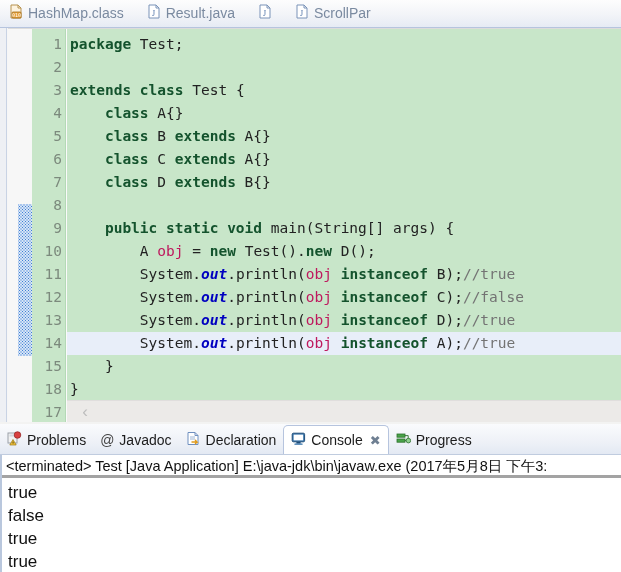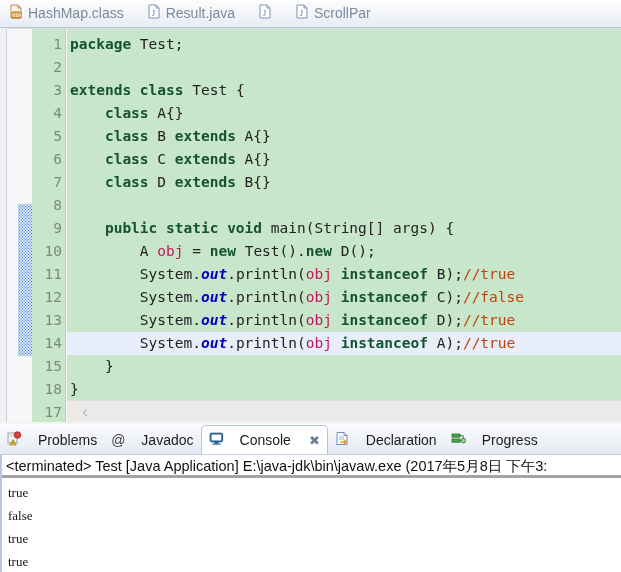--- a/index.html
+++ b/index.html
@@ -74,21 +74,21 @@
     padding-top: 4px;
     font-family: "DejaVu Sans Mono", monospace;
     font-size: 14.5px;
   }
   .cline { height: 23px; line-height: 23px; white-space: pre; padding-left: 3px; }
   .cline.current { background: #e8eef9; }
   .kw  { color: #14532d; font-weight: bold; }
   .pl  { color: #222222; }
   .var { color: #0000c0; font-weight: bold; font-style: italic; }
   .loc { color: #be185d; }
-  .cmt { color: #c2410c; }
+  .cmt { color: #737373; }
 
   
   #editor-hscroll {
     position: absolute; left: 59px; right: 0; bottom: 0; height: 22px;
     background: #eceae8; border-top: 1px solid #e0dedd;
   }
   #hscroll-left-arrow {
     position: absolute; left: 10px; top: 0; height: 22px; width: 16px;
     color: #bdbdbd; font-size: 17px; line-height: 22px; text-align: center;
   }
@@ -99,21 +99,21 @@
     background: #eef1f6;
   }
   #view-tabbar {
     position: absolute; left: 0; top: 0; width: 621px; height: 31px;
     background: linear-gradient(to bottom, #fafbfd 0%, #eef1f7 60%, #e3e9f3 100%);
     display: flex; align-items: flex-end;
     border-bottom: 1px solid #c0ccdf;
     overflow: hidden;
   }
   .vtab {
-    display: flex; align-items: center; gap: 16px;
+    display: flex; align-items: center; gap: 5px;
     height: 29px; padding: 0 7px;
     font-size: 14px; color: #1c1c1c; white-space: nowrap; flex: none;
   }
   .vtab.active {
     background: #ffffff;
     border: 1px solid #b6c4de; border-bottom: none;
     border-radius: 5px 5px 0 0;
   }
   .vtab .close-x { color: #6f7f92; font-size: 13px; margin-left: 2px; }
 
@@ -125,22 +125,22 @@
   #console-header {
     height: 23px; line-height: 22px;
     font-family: "Liberation Sans", sans-serif;
     font-size: 14.5px; color: #111;
     white-space: nowrap; overflow: hidden;
     padding-left: 4px;
     border-bottom: 3px solid #a3a3a3;
   }
   #console-out {
     padding: 3px 0 0 6px;
-    font-family: Liberation Serif, serif;
-    font-size: 13px; color: #111;
+    font-family: Liberation Sans, sans-serif;
+    font-size: 17px; color: #111;
   }
   #console-out .oline { height: 23px; line-height: 23px; white-space: pre; }
 
   
   #console-sliver {
     position: absolute; left: 0; top: 31px; width: 2px; bottom: 0;
     background: #b9c7dd;
   }
 </style>
 </head>
@@ -239,38 +239,38 @@
             <circle cx="10.5" cy="4" r="3.3" fill="#d94040" stroke="#8e2020" stroke-width=".7"></circle>
             <path d="M3 8.5 L6.2 14 L-0.2 14 Z" transform="translate(3,0)" fill="#f2c33c" stroke="#9a7712" stroke-width=".7"></path>
             <rect x="5.6" y="10.6" width=".9" height="2" fill="#4a3a08"></rect>
           </svg></span>
         <span>Problems</span>
       </div>
       <div class="vtab">
         <span class="ic"><span style="font-size:14px;color:#444;line-height:1;">@</span></span>
         <span>Javadoc</span>
       </div>
+      <div class="vtab">
+        <span class="ic"><svg width="15" height="15" viewBox="0 0 15 15">
+            <path d="M2 1.5h7l3 3v9H2z" fill="#ffffff" stroke="#6f8fbf" stroke-width="1"></path>
+            <path d="M9 1.5v3h3" fill="none" stroke="#6f8fbf" stroke-width="1"></path>
+            <path d="M4 6h5M4 8h5" stroke="#9db4d4" stroke-width="1"></path>
+            <path d="M6 11h5l-1.6-1.8M11 11l-1.6 1.8" fill="none" stroke="#e09a1b" stroke-width="1.4" stroke-linecap="round"></path>
+          </svg></span>
+        <span>Declaration</span>
+      </div>
       <div class="vtab active">
         <span class="ic"><svg width="15" height="15" viewBox="0 0 15 15">
             <rect x="1.2" y="2.2" width="12.4" height="8.6" rx="1.2" fill="#2f6fa8" stroke="#204d78" stroke-width="1"></rect>
             <rect x="2.6" y="3.6" width="9.6" height="5.8" fill="#ffffff"></rect>
             <rect x="5.4" y="11" width="4.2" height="1.6" fill="#204d78"></rect>
             <rect x="3.4" y="12.4" width="8.2" height="1.3" rx=".5" fill="#2f6fa8"></rect>
           </svg></span>
         <span>Console</span>
         <span class="close-x">✖</span>
-      </div>
-      <div class="vtab">
-        <span class="ic"><svg width="15" height="15" viewBox="0 0 15 15">
-            <path d="M2 1.5h7l3 3v9H2z" fill="#ffffff" stroke="#6f8fbf" stroke-width="1"></path>
-            <path d="M9 1.5v3h3" fill="none" stroke="#6f8fbf" stroke-width="1"></path>
-            <path d="M4 6h5M4 8h5" stroke="#9db4d4" stroke-width="1"></path>
-            <path d="M6 11h5l-1.6-1.8M11 11l-1.6 1.8" fill="none" stroke="#e09a1b" stroke-width="1.4" stroke-linecap="round"></path>
-          </svg></span>
-        <span>Declaration</span>
       </div>
       <div class="vtab">
         <span class="ic"><svg width="15" height="15" viewBox="0 0 15 15">
             <rect x="1" y="3" width="8" height="3.2" fill="#49a349" stroke="#2c6f2c" stroke-width=".8"></rect>
             <rect x="1" y="8" width="8" height="3.2" fill="#49a349" stroke="#2c6f2c" stroke-width=".8"></rect>
             <path d="M9 4.6h3.2v5h-3.2" fill="none" stroke="#2c6f2c" stroke-width=".9"></path>
             <circle cx="12.4" cy="9.6" r="2.3" fill="#8fd18f" stroke="#2c6f2c" stroke-width=".8"></circle>
           </svg></span>
         <span>Progress</span>
       </div>

